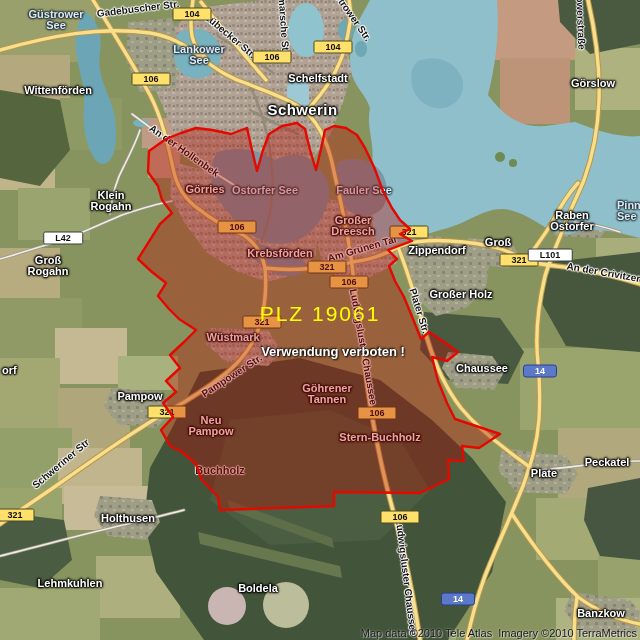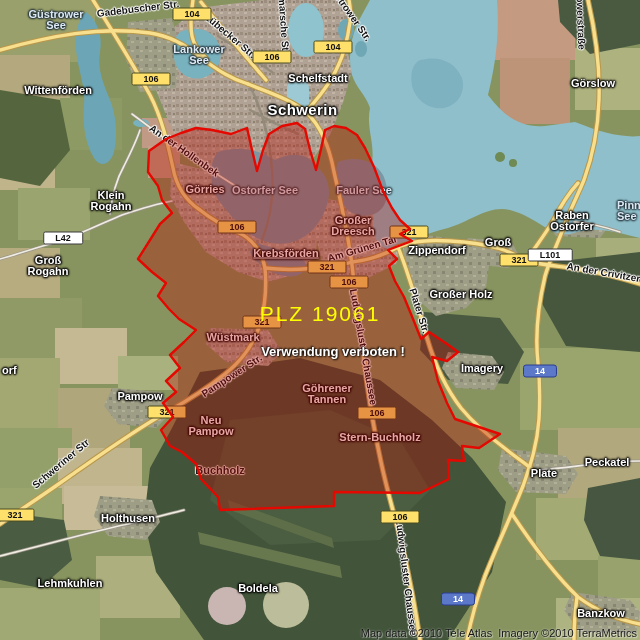--- a/index.html
+++ b/index.html
@@ -197,29 +197,29 @@
   <div id="labels">
       <div class="place" style="left: 58px; top: 90px;">Wittenförden</div>
       <div class="place" style="left: 308px; top: 78px; padding-left: 20px;">Schelfstadt</div>
       <div class="place big" style="left: 297px; top: 109px; padding-left: 11px;">Schwerin</div>
       <div class="place" style="left: 593px; top: 83px;">Görslow</div>
       <div class="place" style="left: 111px; top: 201px;">Klein
 Rogahn</div>
       <div class="place" style="left: 48px; top: 266px;">Groß
 Rogahn</div>
       <div class="place" style="left: 205px; top: 189px;">Görries</div>
-      <div class="place" style="left: 286px; top: 253px; text-decoration: underline;">Krebsförden</div>
+      <div class="place" style="left: 280px; top: 253px;">Krebsförden</div>
       <div class="place" style="left: 353px; top: 226px;">Großer
 Dreesch</div>
       <div class="place" style="left: 437px; top: 250px;">Zippendorf</div>
       <div class="place" style="left: 498px; top: 242px;">Groß</div>
       <div class="place" style="left: 572px; top: 221px;">Raben
 Ostorfer</div>
       <div class="place" style="left: 461px; top: 294px;">Großer Holz</div>
-      <div class="place" style="left: 482px; top: 368px;">Imagery</div>
+      <div class="place" style="left: 482px; top: 368px;">Chaussee</div>
       <div class="place" style="left: 233px; top: 337px;">Wüstmark</div>
       <div class="place" style="left: 140px; top: 396px;">Pampow</div>
       <div class="place" style="left: 211px; top: 426px;">Neu
 Pampow</div>
       <div class="place dark" style="left: 220px; top: 470px;">Buchholz</div>
       <div class="place" style="left: 380px; top: 437px;">Stern-Buchholz</div>
       <div class="place" style="left: 327px; top: 394px;">Göhrener
 Tannen</div>
       <div class="place" style="left: 544px; top: 473px;">Plate</div>
       <div class="place" style="left: 607px; top: 462px;">Peckatel</div>

